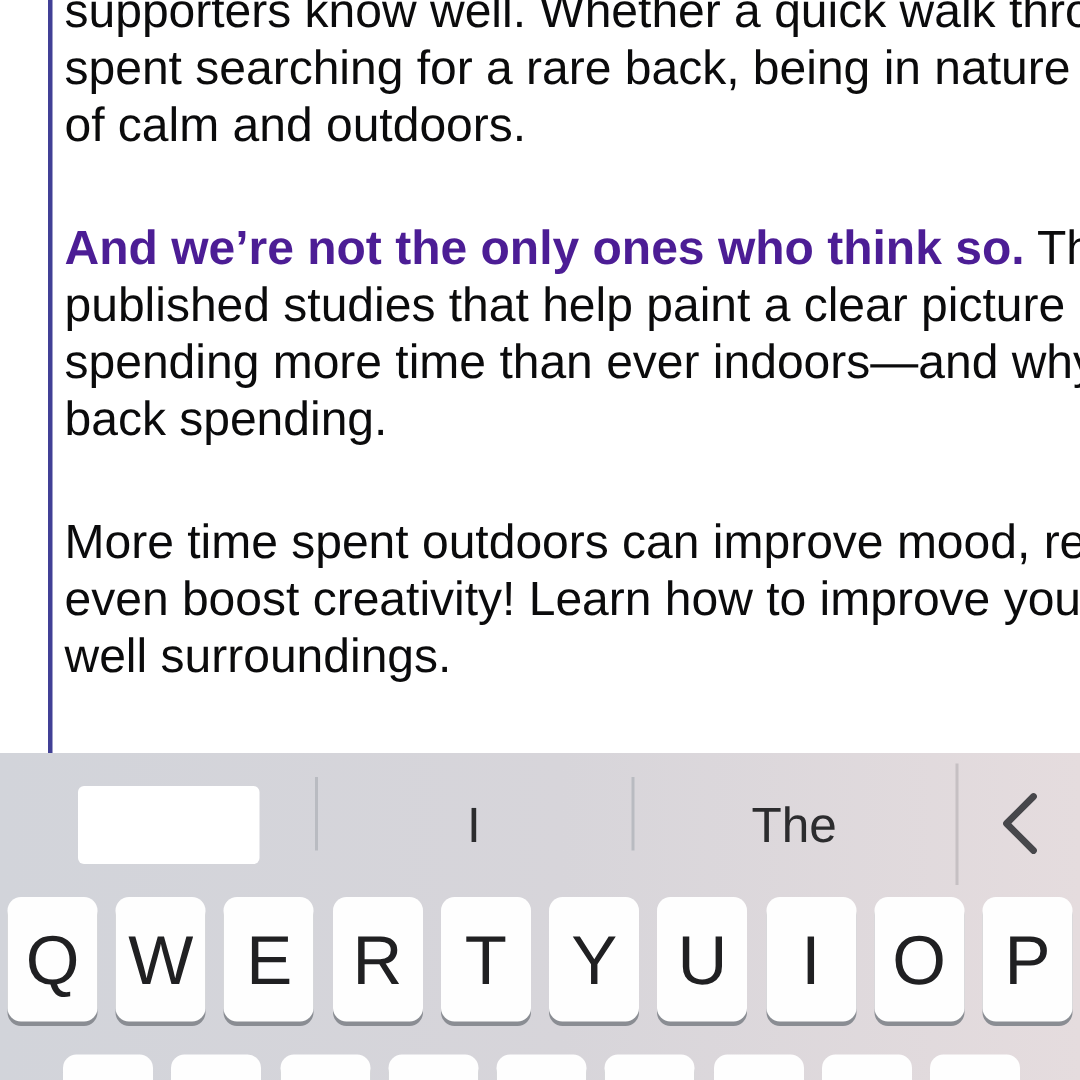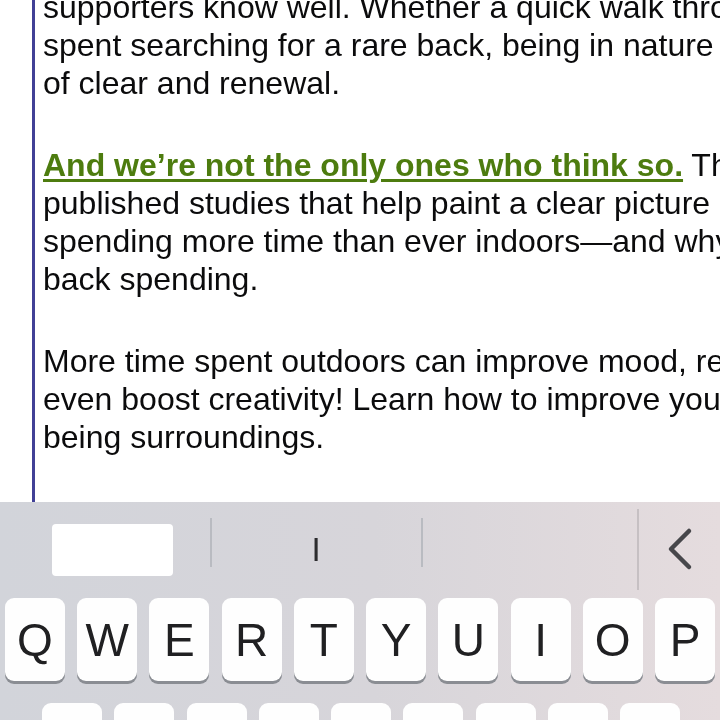--- a/index.html
+++ b/index.html
@@ -19,22 +19,21 @@
     background:#414096;
   }
   .doc-text {
     position:absolute; left:43px; top:-12px; width:677px;
     font-size:32px; line-height:38px; color:#0b0b0c;
     letter-spacing:0;
   }
   .doc-text p { margin:0 0 44px 0; }
   .line { white-space:nowrap; overflow:hidden; }
   .doc-link {
-    color:#4d7c0f; font-weight:bold;
-    text-decoration:underline;
+    color:#4c1d95; font-weight:bold;
     text-decoration-thickness:3px;
     text-underline-offset:3px;
     cursor:pointer;
     margin-top:30px;
   }
 
   
   .keyboard {
     position:absolute; top:502px; left:0; width:720px; height:218px;
     overflow:hidden;
@@ -81,49 +80,50 @@
 </head>
 <body>
 
 <div class="document">
   <div class="quote-bar"></div>
 
   <div class="doc-text">
     <p>
       <span class="line">supporters know well. Whether a quick walk through</span>
       <span class="line">spent searching for a rare back, being in nature</span>
-      <span class="line">of clear and renewal.</span>
+      <span class="line">of calm and outdoors.</span>
     </p>
 
     <p>
       <span class="line"><span class="doc-link">And we’re not the only ones who think so.</span><span> There are</span></span>
       <span class="line">published studies that help paint a clear picture of</span>
       <span class="line">spending more time than ever indoors—and why it’s</span>
       <span class="line">back spending.</span>
     </p>
 
     <p>
       <span class="line">More time spent outdoors can improve mood, reduce</span>
       <span class="line">even boost creativity! Learn how to improve your</span>
-      <span class="line">being surroundings.</span>
+      <span class="line">well surroundings.</span>
     </p>
   </div>
 </div>
 
 <div class="keyboard">
 
   <div class="sugg-bar">
     <div class="sugg-box"></div>
 
     <div class="sugg-div d1"></div>
 
     <div class="sugg-item second">I</div>
 
     <div class="sugg-div d2"></div>
 
+    <div class="sugg-item third">The</div>
 
     <div class="sugg-div d3"></div>
 
     <button class="collapse-btn">
       <span>
         <svg width="34" height="46" viewBox="0 0 34 46">
           <polyline points="26,5 8,23 26,41" fill="none" stroke="#47474b" stroke-width="4.5" stroke-linecap="round" stroke-linejoin="round"></polyline>
         </svg>
       </span>
     </button>

